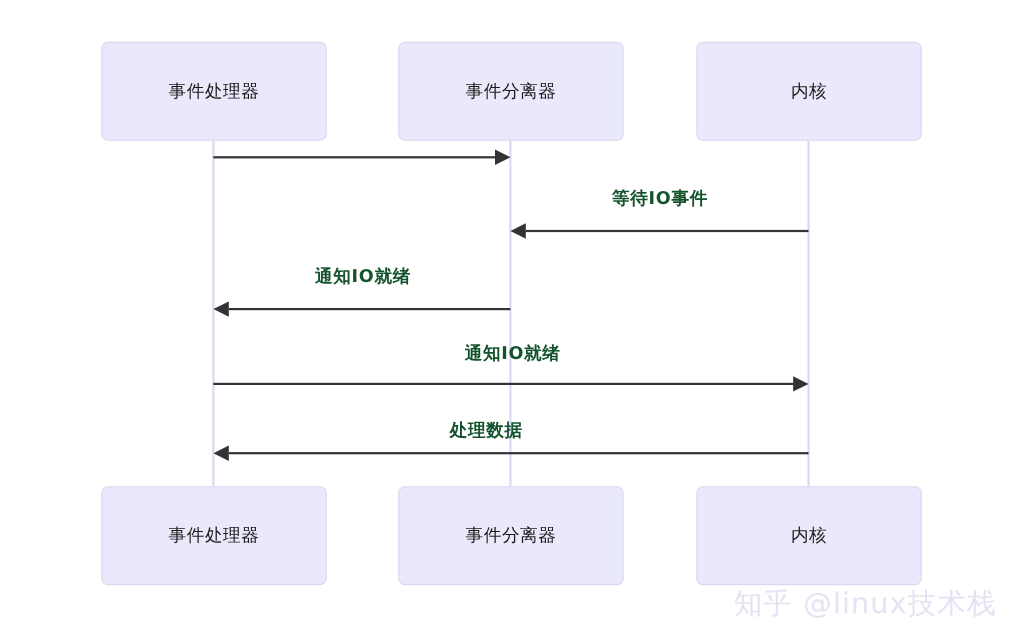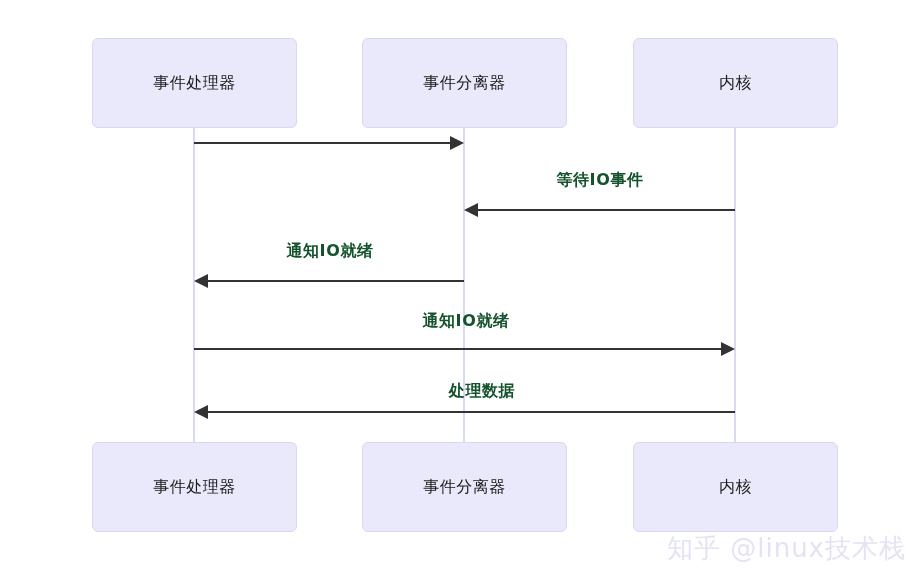--- a/index.html
+++ b/index.html
@@ -107,19 +107,19 @@
   <div class="arrowhead left" style="left:464px;top:203px;"></div>
 
   <div class="msg-label" style="left:330px;top:241px;">通知IO就绪</div>
   <div class="msg-line" style="left:208px;top:280px;width:256px;"></div>
   <div class="arrowhead left" style="left:194px;top:274px;"></div>
 
   <div class="msg-label" style="left:466px;top:311px;">通知IO就绪</div>
   <div class="msg-line" style="left:194px;top:348px;width:527px;"></div>
   <div class="arrowhead right" style="left:721px;top:342px;"></div>
 
-  <div class="msg-label" style="left:482px;top:381px;">处理数据</div>
+  <div class="msg-label" style="left:442px;top:381px;">处理数据</div>
   <div class="msg-line" style="left:208px;top:411px;width:527px;"></div>
   <div class="arrowhead left" style="left:194px;top:405px;"></div>
 
   <div class="watermark">知乎 @linux技术栈</div>
 
 </div>
 
 </body></html>

